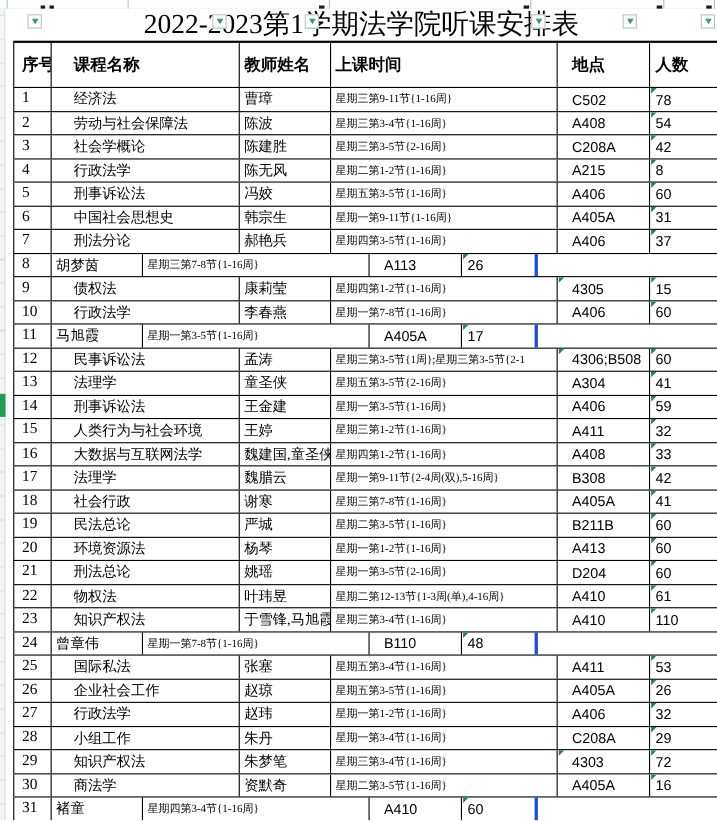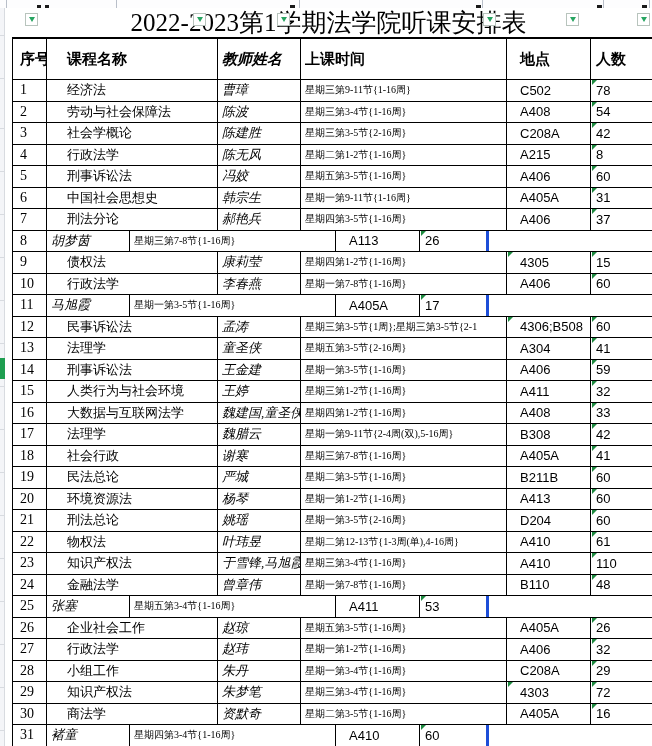--- a/index.html
+++ b/index.html
@@ -27,21 +27,21 @@
 
   
   .table{position:absolute;left:12px;top:37px;width:648px;border-top:2px solid #000;}
   .hrow{display:flex;height:41px;box-sizing:border-box;border-bottom:1px solid #000;font-weight:bold;font-size:15px;}
   .row{display:flex;height:21.5px;box-sizing:border-box;border-bottom:1px solid #000;font-size:13px;}
   .cell{position:relative;box-sizing:border-box;border-left:1px solid #000;overflow:hidden;white-space:nowrap;
         display:flex;align-items:center;}
   .cell.last{border-right:3px solid #1d4ed8;}
   .c0{width:34px;padding-left:7px;font-size:14px;}
   .c1{width:171px;padding-left:20px;}
-  .c2{width:83px;padding-left:4px;font-style:italic;}
+  .c2{width:83px;padding-left:4px;}
   .c3{width:206px;padding-left:4px;font-size:10px;}
   .c4{width:84px;padding-left:13px;}
   .c5{width:70px;padding-left:5px;}
   .sans{font-family:"Liberation Sans","DejaVu Sans",sans-serif;font-size:13px;}
   .hrow .cell{font-family:"Liberation Serif","DejaVu Serif",serif;font-size:15px;}
   .flag{position:absolute;top:0;left:1px;width:0;height:0;border-top:5px solid #1c8a3f;border-right:5px solid transparent;}
 </style>
 </head>
 <body>
 
@@ -275,28 +275,28 @@
         <div class="row">
           <div class="cell c0">23</div>
           <div class="cell c1">知识产权法</div>
           <div class="cell c2">于雪锋,马旭霞</div>
           <div class="cell c3">星期三第3-4节{1-16周}</div>
           <div class="cell c4 sans">A410</div>
           <div class="cell c5 sans last">110<span class="flag"></span></div>
         </div>
         <div class="row">
           <div class="cell c0">24</div>
-          <div class="cell c1">金融法学</div>
           <div class="cell c2">曾章伟</div>
           <div class="cell c3">星期一第7-8节{1-16周}</div>
           <div class="cell c4 sans">B110</div>
           <div class="cell c5 sans last">48<span class="flag"></span></div>
         </div>
         <div class="row">
           <div class="cell c0">25</div>
+          <div class="cell c1">国际私法</div>
           <div class="cell c2">张塞</div>
           <div class="cell c3">星期五第3-4节{1-16周}</div>
           <div class="cell c4 sans">A411</div>
           <div class="cell c5 sans last">53<span class="flag"></span></div>
         </div>
         <div class="row">
           <div class="cell c0">26</div>
           <div class="cell c1">企业社会工作</div>
           <div class="cell c2">赵琼</div>
           <div class="cell c3">星期五第3-5节{1-16周}</div>

